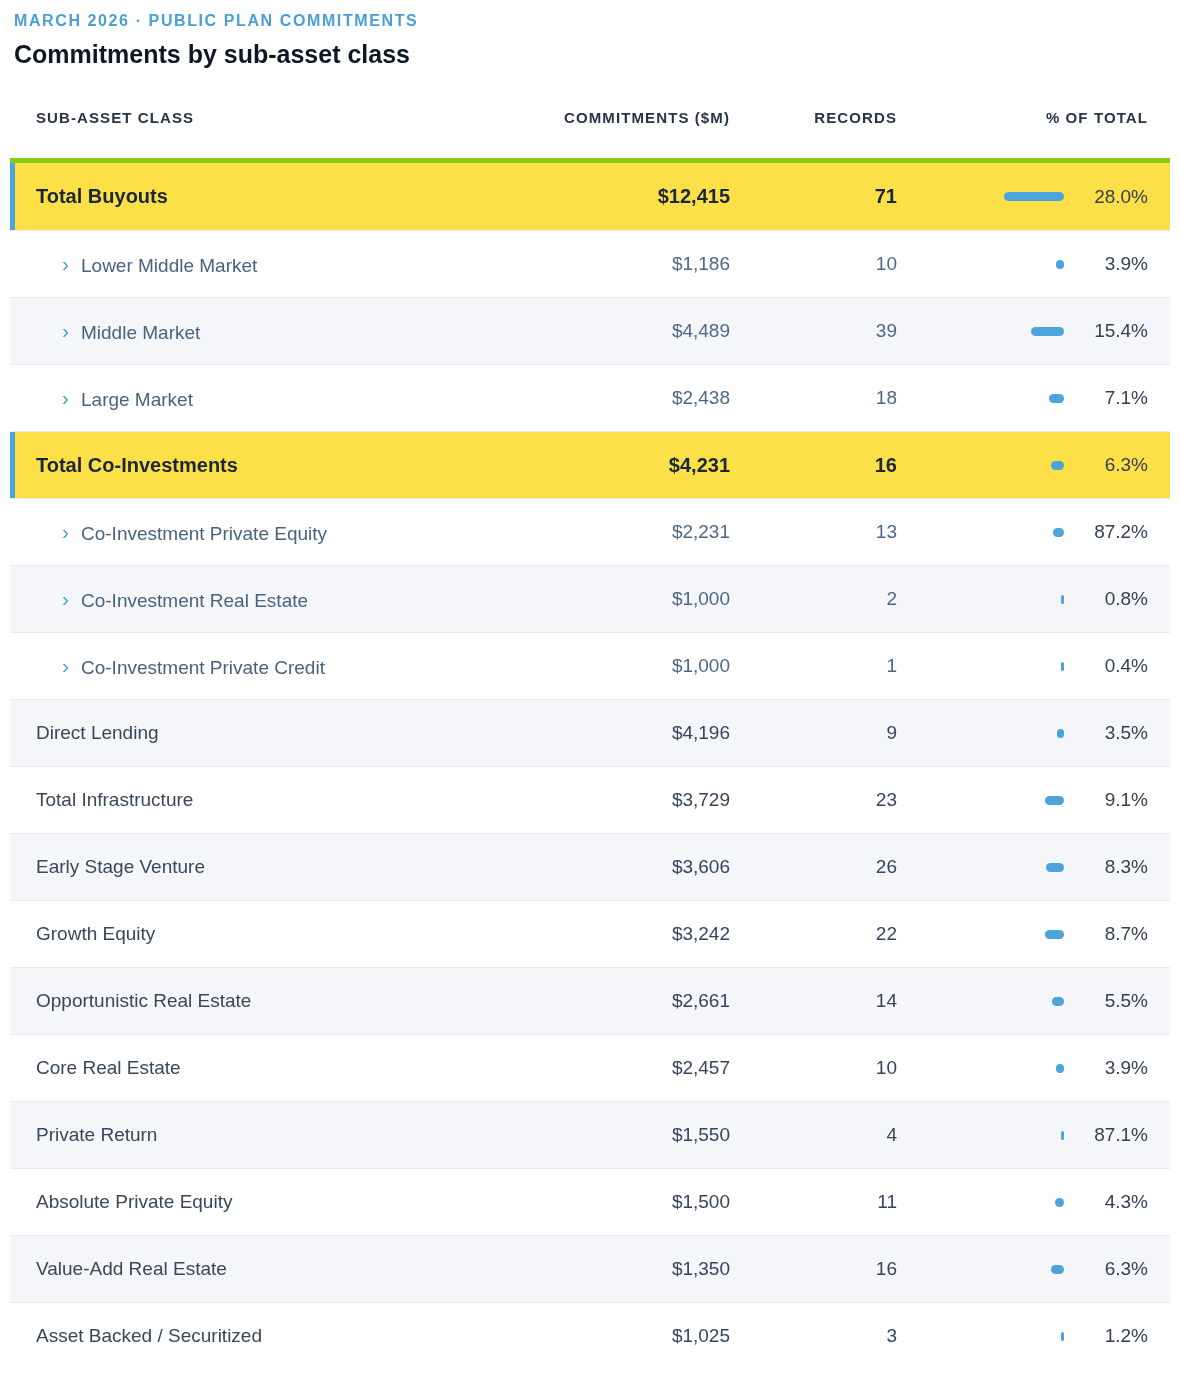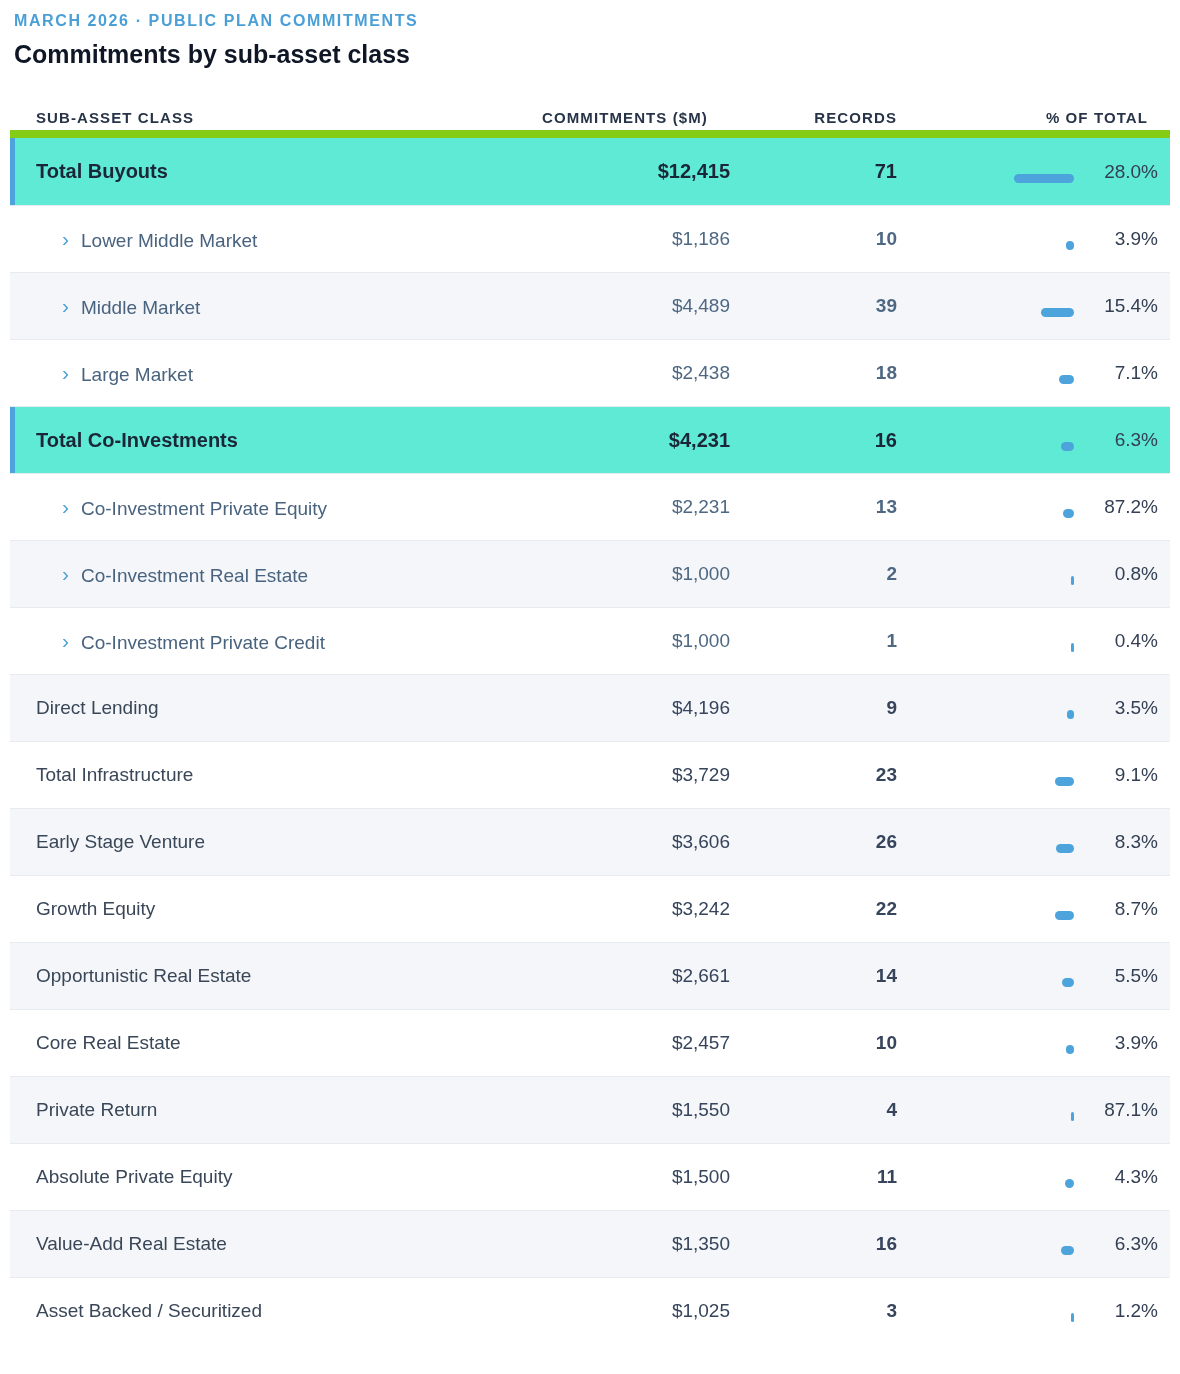--- a/index.html
+++ b/index.html
@@ -29,45 +29,45 @@
   }
 
   .grid {
     display: grid;
     grid-template-columns: 1fr 220px 170px 260px;
     align-items: center;
   }
 
   .table-head {
     margin-top: 40px;
-    padding-bottom: 4px;
-    border-bottom: 8px solid #84cc16;
+    padding-bottom: 32px;
+    border-bottom: 5px solid #84cc16;
   }
   .th {
     font-size: 15px;
     font-weight: bold;
     letter-spacing: 1.1px;
     color: #273447;
     text-transform: uppercase;
   }
   .th-label   { padding-left: 26px; }
-  .th-commit  { text-align: center; padding-right: 10px; }
+  .th-commit  { text-align: right; padding-right: 10px; }
   .th-records { text-align: right; padding-right: 13px; }
   .th-pct     { text-align: right; padding-right: 22px; }
 
   .row {
     position: relative;
     height: 67px;
     border-top: 1px solid #E7EBF1;
     font-size: 19px;
     background: #ffffff;
   }
   .row:first-child { border-top: none; }
   .row.shade { background: #F4F6F9; }
-  .row.total { background: #5eead4; }
+  .row.total { background: #fde047; }
   .row.total::before {
     content: "";
     position: absolute;
     left: 0; top: 0; bottom: 0;
     width: 5px;
     background: #4DA3DB;
   }
 
   .cell-label { padding-left: 26px; color: #3A4758; }
   .row.total .cell-label { font-weight: bold; color: #1B2638; font-size: 20px; }
@@ -75,31 +75,31 @@
   .chevron {
     display: none;
     color: #4A9FD6;
     font-size: 21px;
     margin-right: 12px;
     vertical-align: 1px;
   }
   .row.sub .chevron { display: inline; }
 
   .cell-commit  { text-align: right; padding-right: 10px; color: #36445C; }
-  .cell-records { text-align: right; padding-right: 13px; color: #36445C; font-weight: bold; }
+  .cell-records { text-align: right; padding-right: 13px; color: #36445C; }
   .row.sub .cell-commit, .row.sub .cell-records { color: #4E6883; }
   .row.total .cell-commit, .row.total .cell-records {
     font-weight: bold; color: #1B2638; font-size: 20px;
   }
 
   .cell-pct {
     display: flex;
-    align-items: flex-end;
+    align-items: center;
     justify-content: flex-end;
-    padding-right: 12px;
+    padding-right: 22px;
   }
   .bar-wrap {
     flex: 1;
     display: flex;
     justify-content: flex-end;
     align-items: center;
   }
   .pct-bar {
     height: 9px;
     border-radius: 5px;

